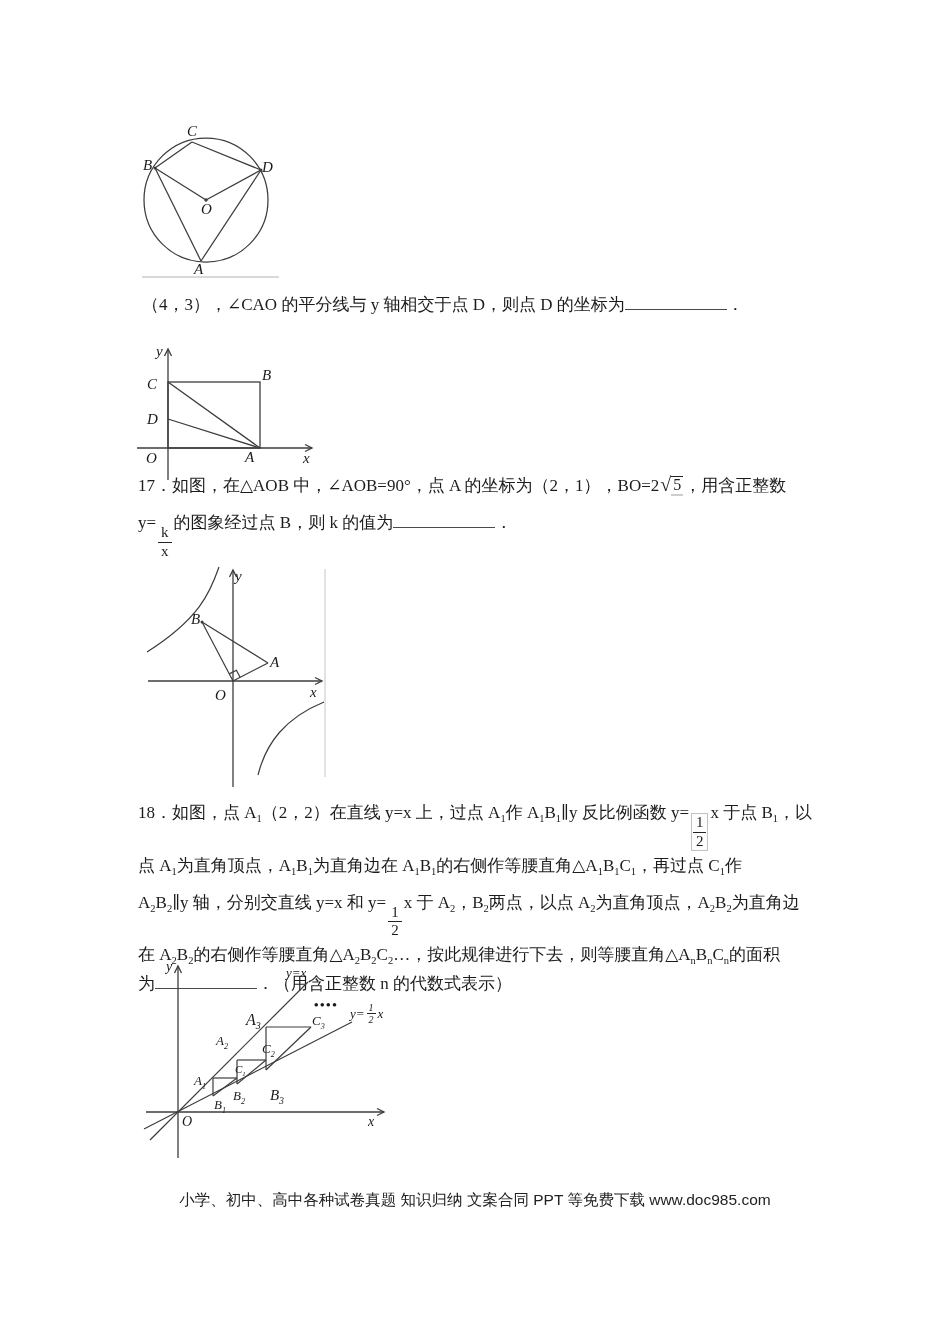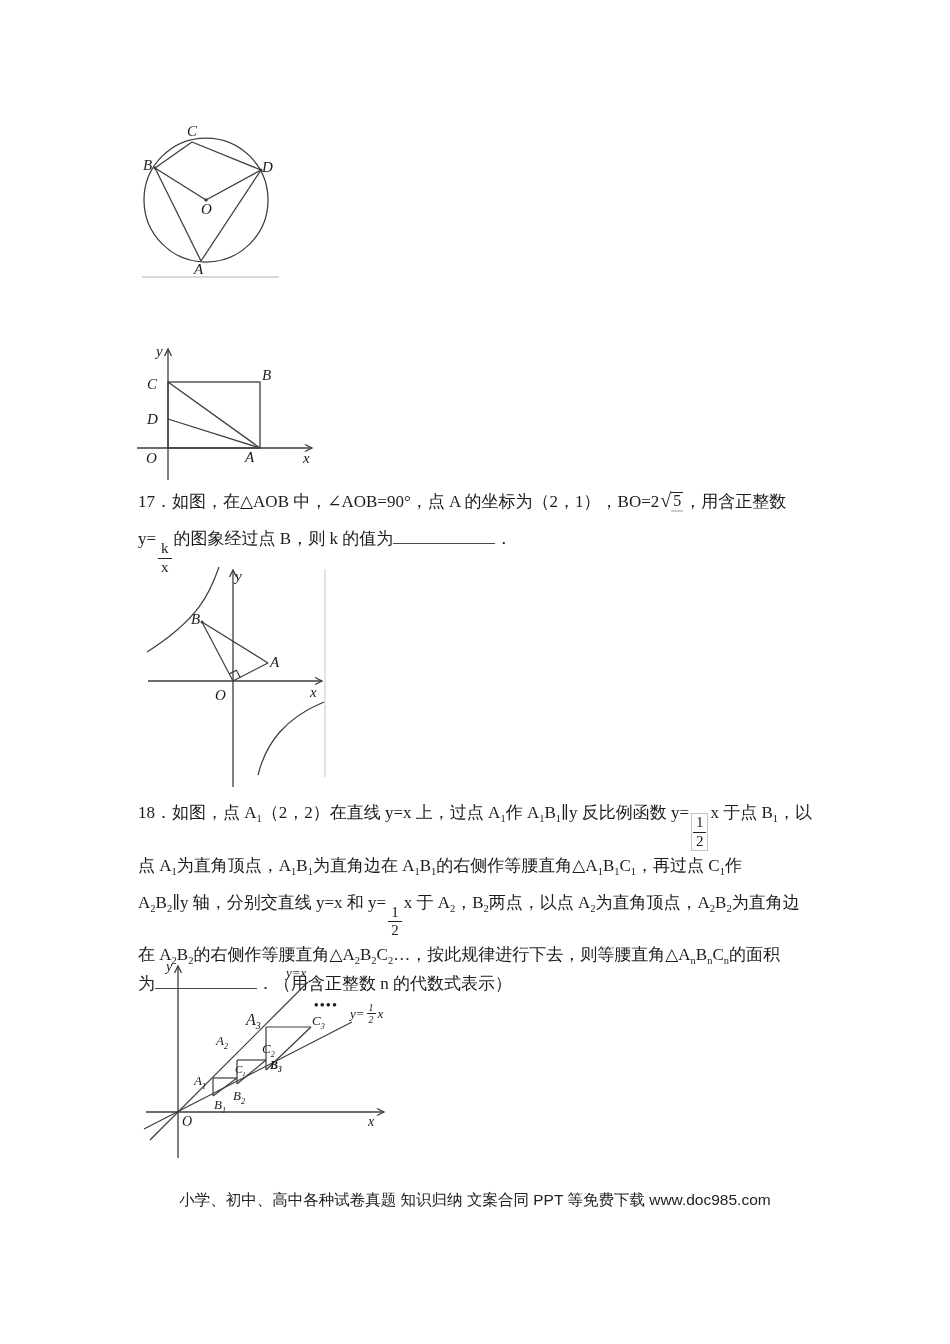--- a/index.html
+++ b/index.html
@@ -55,20 +55,21 @@
       <line x1="0" y1="169" x2="137" y2="169" stroke="#b3b3b3" stroke-width="1"></line>
     </svg>
   <span class="fig-label" style="left: 45px; top: 16px;">C</span>
       <span class="fig-label" style="left: 1px; top: 50px;">B</span>
       <span class="fig-label" style="left: 120px; top: 52px;">D</span>
       <span class="fig-label" style="left: 59px; top: 94px;">O</span>
       <span class="fig-label" style="left: 52px; top: 154px;">A</span>
     </div>
 
   <div class="qtext" style="left:142px;top:290px;width:700px">
+    <div class="qline"><span>（4，3），∠CAO 的平分线与 y 轴相交于点 D，则点 D 的坐标为</span><span class="blank"></span><span>．</span></div>
   </div>
 
   <div class="fig" style="left:135px;top:344px;width:180px;height:140px">
     <svg width="180" height="140" viewBox="0 0 180 140">
       <g fill="none" stroke="#3c3c3c" stroke-width="1.3">
         <line x1="33" y1="136" x2="33" y2="5"></line>
         <polyline points="29.5,12 33,5 36.5,12"></polyline>
         <line x1="2" y1="104" x2="177" y2="104"></line>
         <polyline points="170,100.5 177,104 170,107.5"></polyline>
         <rect x="33" y="38" width="92" height="66"></rect>
@@ -78,21 +79,21 @@
     </svg>
   <span class="fig-label" style="left: 21px; top: 0px;">y</span>
       <span class="fig-label" style="left: 12px; top: 33px;">C</span>
       <span class="fig-label" style="left: 127px; top: 24px;">B</span>
       <span class="fig-label" style="left: 12px; top: 68px;">D</span>
       <span class="fig-label" style="left: 11px; top: 107px;">O</span>
       <span class="fig-label" style="left: 110px; top: 106px;">A</span>
       <span class="fig-label" style="left: 168px; top: 107px;">x</span>
     </div>
 
-  <div class="qtext" style="left:138px;top:487px;width:700px">
+  <div class="qtext" style="left:138px;top:471px;width:700px">
     <div class="qline"><span>17．如图，在△AOB 中，∠AOB=90°，点 A 的坐标为（2，1），BO=2</span><span class="sqrt">
           <span class="rs">√</span>
           <span class="rad">5</span>
         </span><span>，用含正整数</span></div>
     <div class="qline tall"><span>y=</span><span class="frac">
           <span class="num">k</span>
           <span class="den">x</span>
         </span><span>的图象经过点 B，则 k 的值为</span><span class="blank"></span><span>．</span></div>
   </div>
 
@@ -169,21 +170,21 @@
         </span>
         <span>x</span>
       </span>
       <span class="fig-label" style="left: 54px; top: 108px; font-size: 13px; margin-top: 8px;">A<sub>1</sub></span>
       <span class="fig-label" style="left: 74px; top: 140px; font-size: 13px;">B<sub>1</sub></span>
       <span class="fig-label" style="left: 95px; top: 106px; font-size: 11px;">C<sub>1</sub></span>
       <span class="fig-label" style="left: 76px; top: 76px; font-size: 13px;">A<sub>2</sub></span>
       <span class="fig-label" style="left: 93px; top: 131px; font-size: 13px;">B<sub>2</sub></span>
       <span class="fig-label" style="left: 122px; top: 84px; font-size: 13px;">C<sub>2</sub></span>
       <span class="fig-label" style="left: 106px; top: 54px; font-size: 16px;">A<sub>3</sub></span>
-      <span class="fig-label" style="left: 130px; top: 101px; font-size: 12px; font-weight: bold;">B<sub>3</sub></span>
+      <span class="fig-label" style="left: 130px; top: 130px; font-size: 15px;">B<sub>3</sub></span>
       <span class="fig-label" style="left: 172px; top: 56px; font-size: 13px;">C<sub>3</sub></span>
       <span class="fig-label" style="left: 42px; top: 157px; font-size: 14px;">O</span>
       <span class="fig-label" style="left: 228px; top: 157px; font-size: 14px;">x</span>
     </div>
 
   <div class="footer">
     <span>小学、初中、高中各种试卷真题 知识归纳 文案合同 PPT 等免费下载  www.doc985.com</span>
   </div>
 
 </div>

